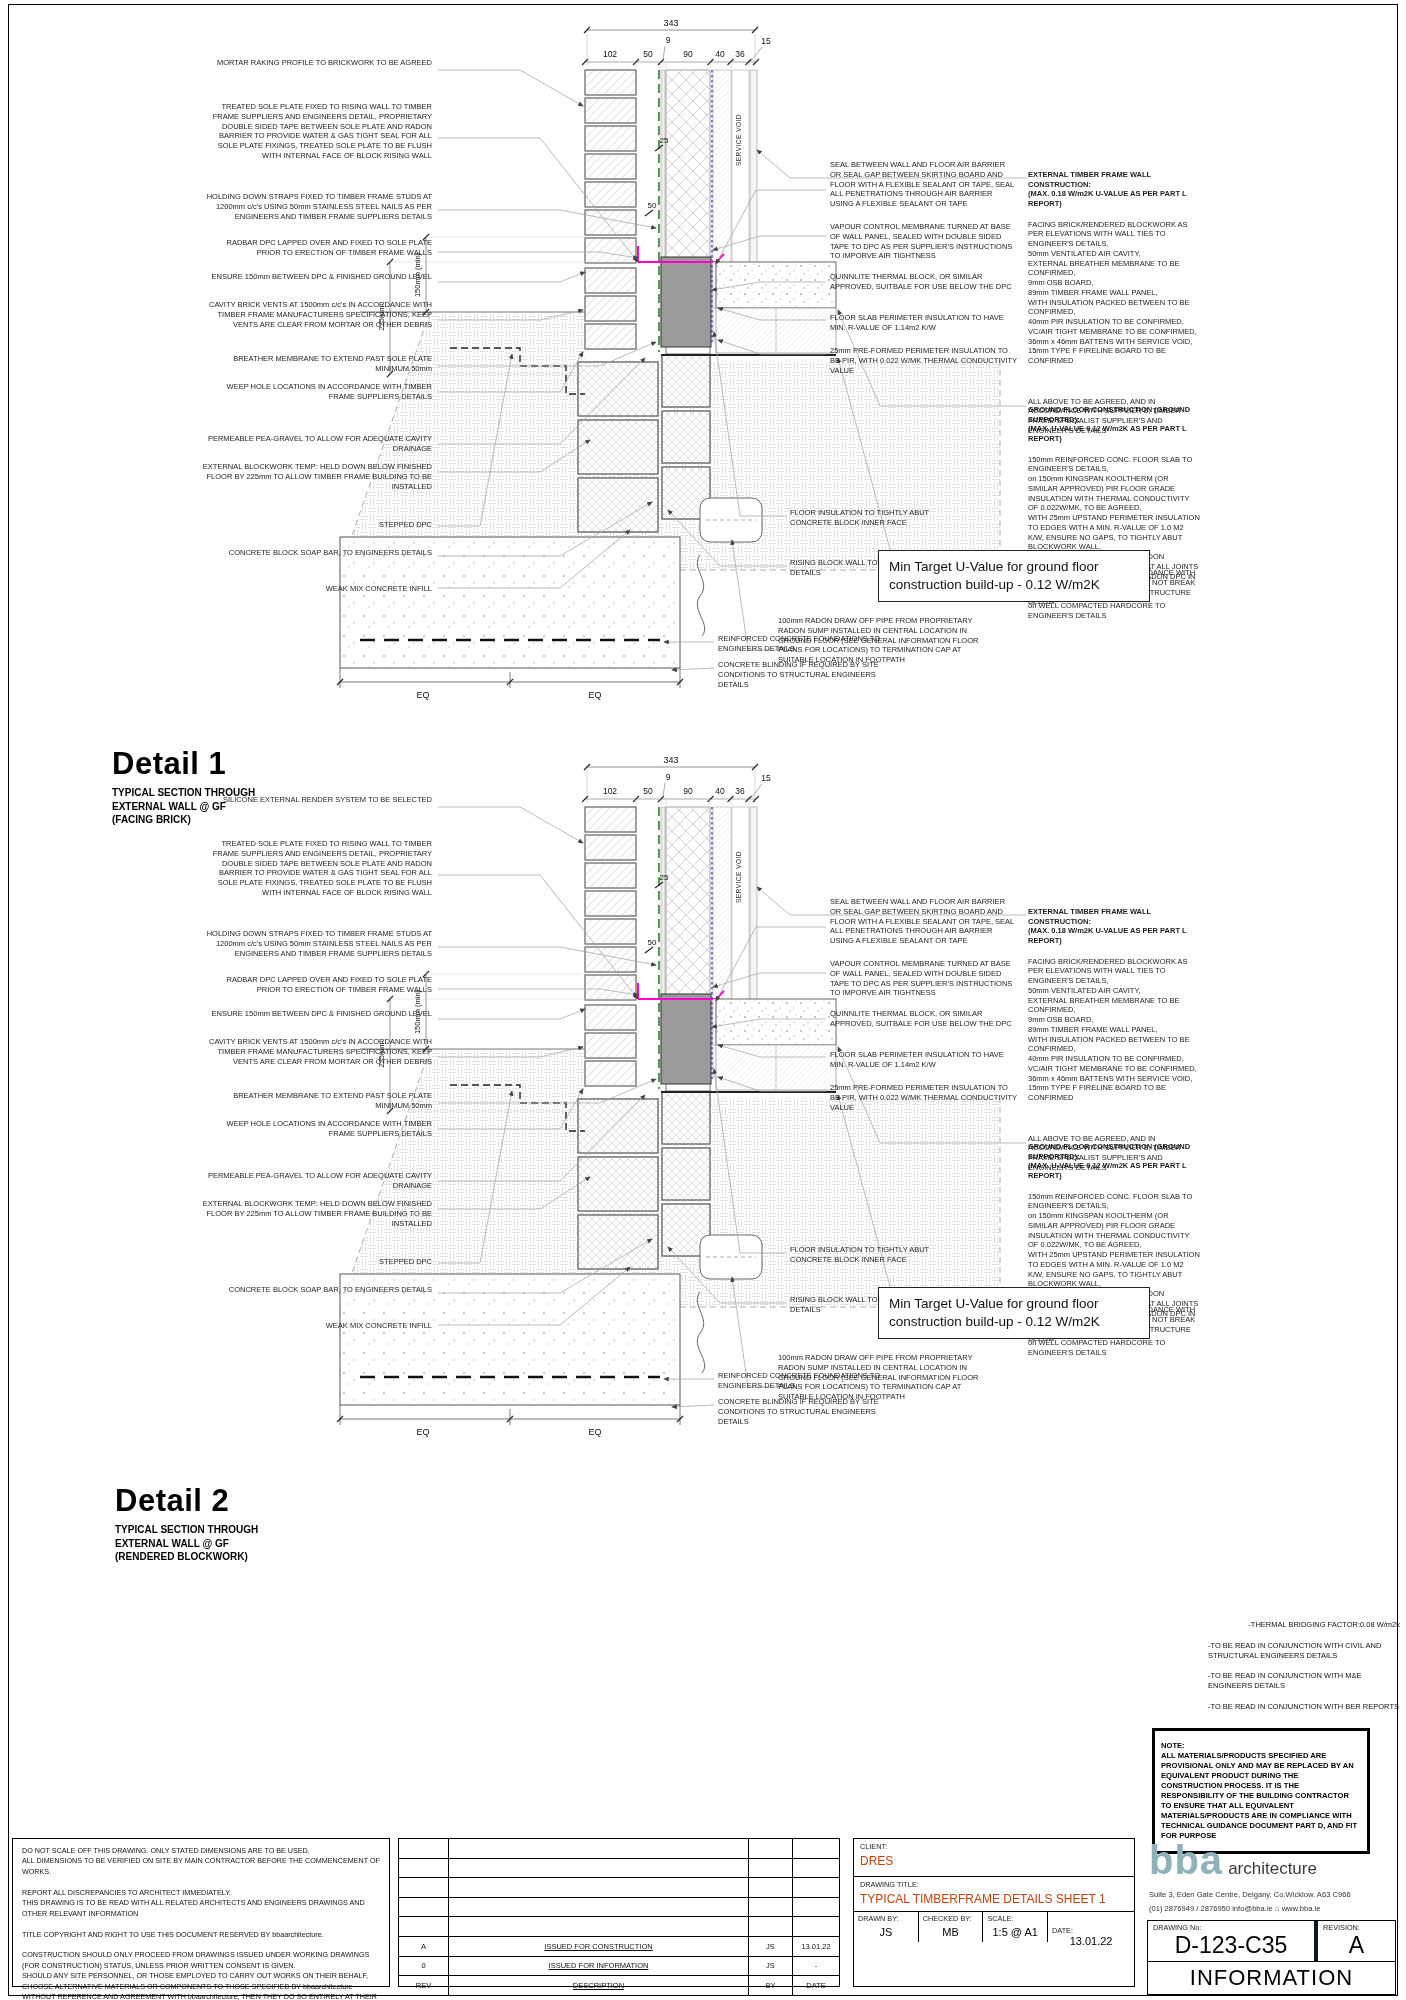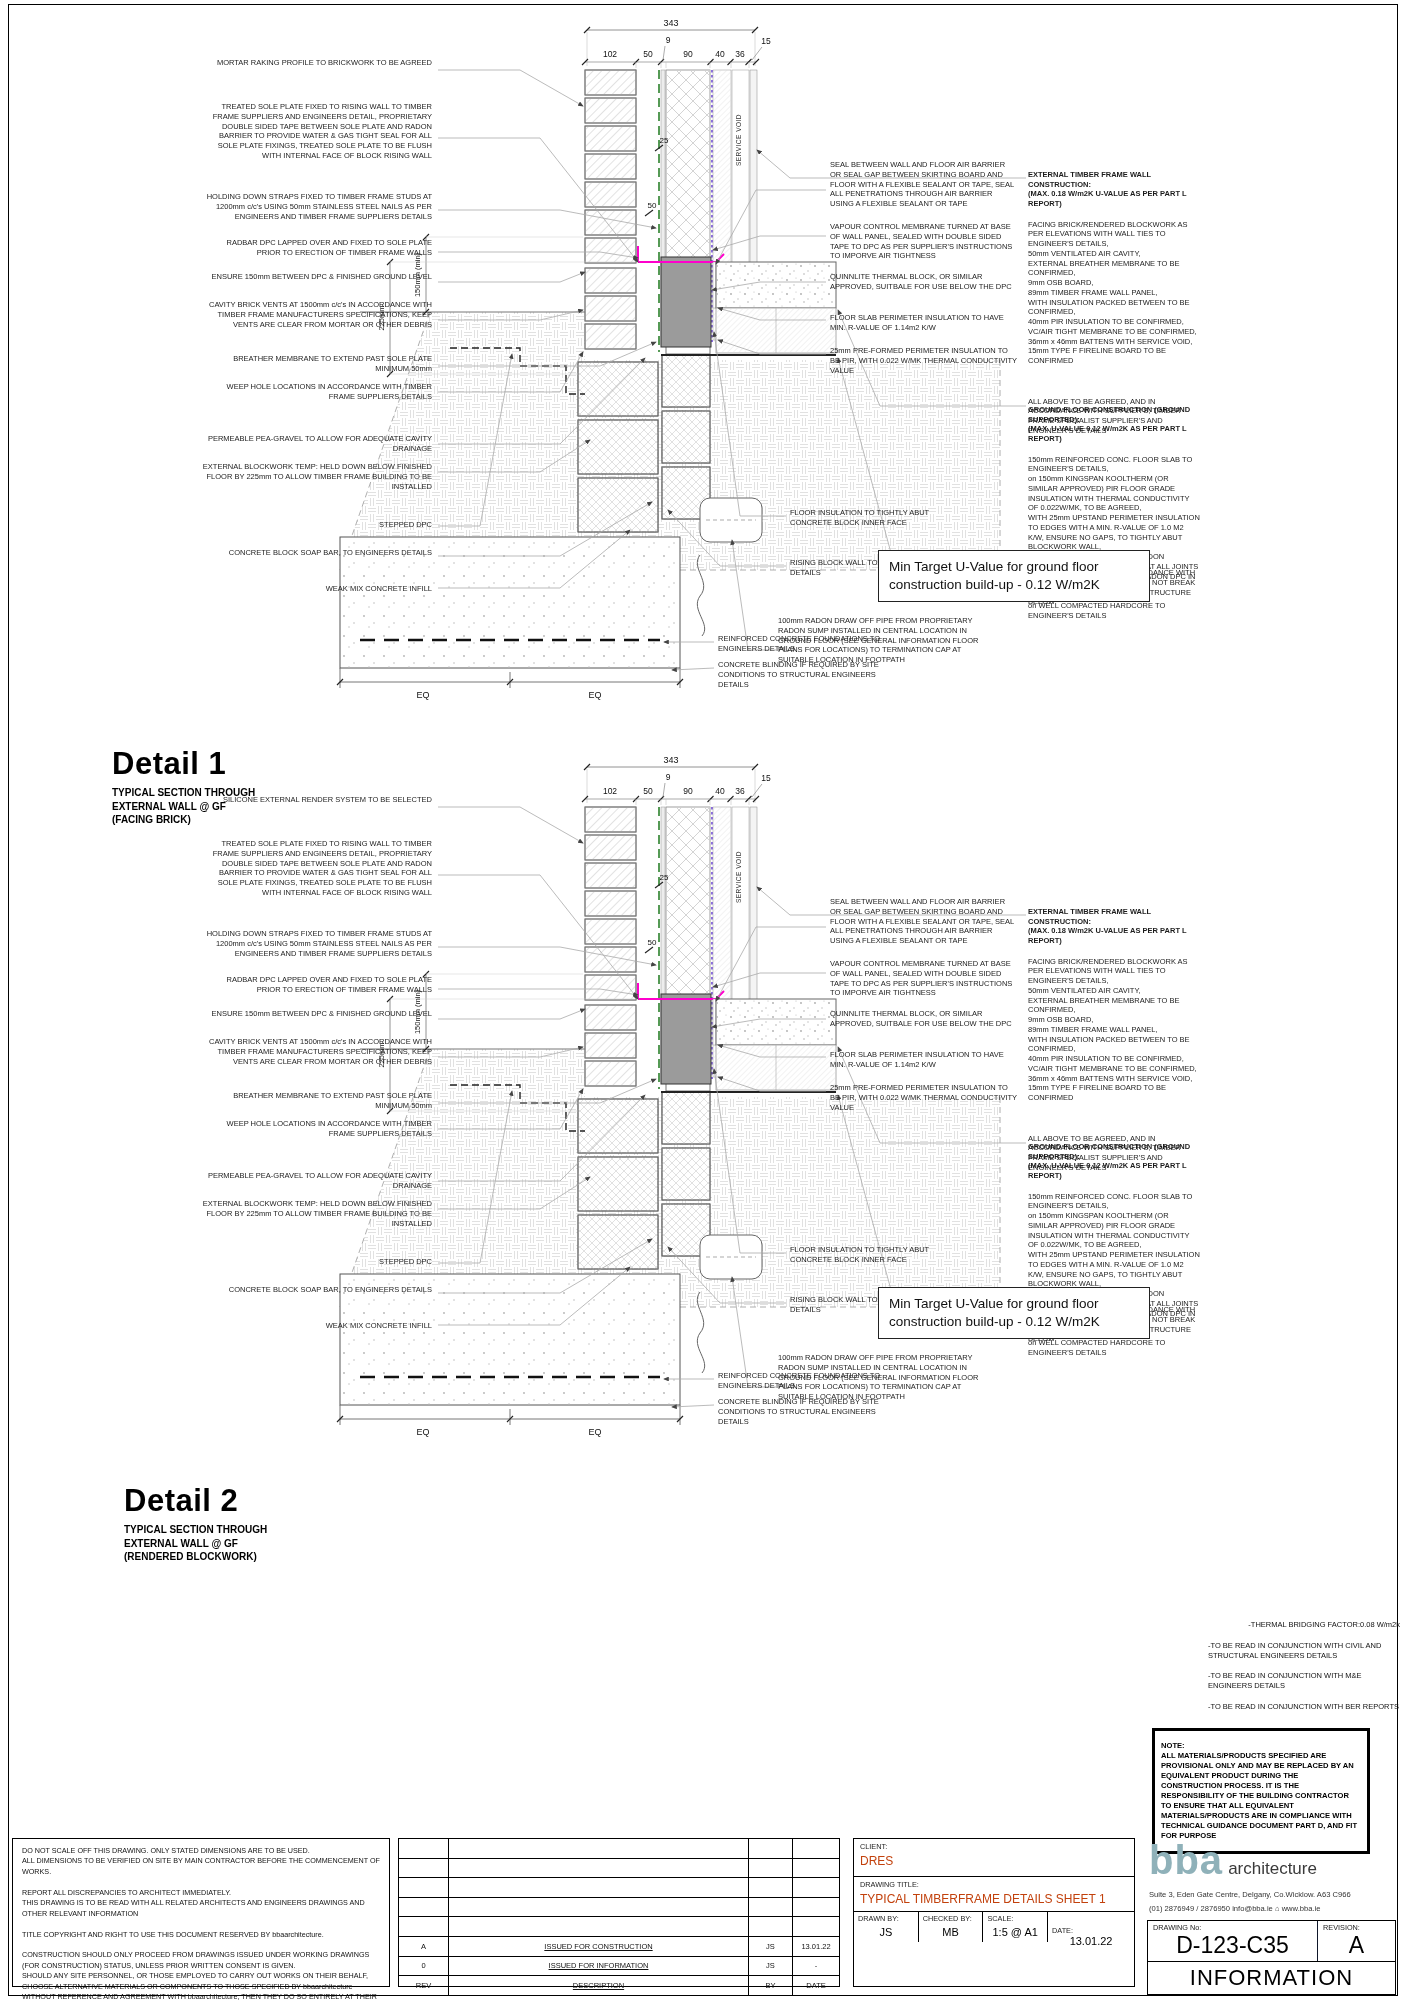--- a/index.html
+++ b/index.html
@@ -38,21 +38,21 @@
   #row-meta .mcell{border-right:1px solid #000;flex:1;padding:2px 4px;box-sizing:border-box;display:flex;flex-direction:column;justify-content:space-between;}
   #row-meta .mcell:last-child{border-right:none;flex:1.4;margin-top:12px;}
   #row-meta .mval{font-size:11px;text-align:center;padding-bottom:2px;}
   #logo-block{position:absolute;left:1147px;top:1838px;width:249px;height:149px;}
   #logo-line{position:absolute;left:2px;top:2px;}
   #logo-bba{font-size:40px;font-weight:bold;color:#8fb1b9;letter-spacing:1px;line-height:1;}
   #logo-arch{font-size:17px;color:#3a3a3a;margin-left:5px;}
   #logo-addr{position:absolute;left:2px;top:52px;font-size:7.6px;color:#333;}
   #logo-contact{position:absolute;left:2px;top:66px;font-size:7.6px;color:#333;}
   #dwg-box{position:absolute;left:0px;top:82px;width:249px;height:42px;border:1.4px solid #000;box-sizing:border-box;display:flex;}
-  #dwg-no-cell{width:170px;border-right:1px solid #0f172a;padding:2px 5px;box-sizing:border-box;}
+  #dwg-no-cell{width:170px;border-right:4px solid #0f172a;padding:2px 5px;box-sizing:border-box;}
   #rev-cell{flex:1;padding:2px 5px;box-sizing:border-box;}
   .big-val{font-size:23px;color:#000;text-align:center;margin-top:0px;}
   #status-box{position:absolute;left:0px;top:124px;width:249px;height:33px;border:1.4px solid #000;border-top:none;box-sizing:border-box;display:flex;align-items:center;justify-content:center;font-size:22px;color:#000;letter-spacing:1px;}
 </style>
 </head>
 <body>
 
 <svg width="0" height="0" style="position:absolute" aria-hidden="true">
   <defs>
     <pattern id="pDiag" width="6" height="6" patternUnits="userSpaceOnUse" patternTransform="rotate(45)">
@@ -647,20 +647,20 @@
 WITH 25mm UPSTAND PERIMETER INSULATION TO EDGES WITH A MIN. R-VALUE OF 1.0 M2 K/W, ENSURE NO GAPS, TO TIGHTLY ABUT BLOCKWORK WALL,
 on MONARFLEX RMB350 DPM/RADON BARRIER, LAPPED AND SEALED AT ALL JOINTS AND LAPPED WITH EASI-LOAD RADON DPC IN WALLS TO SUPPLIER'S DETAILS,
 on 50mm SAND BLINDING,
 on WELL COMPACTED HARDCORE TO ENGINEER'S DETAILS</div>
   </div>
   <div class="ann" style="left:1028px;top:558px;width:172px">RADON BARRIER LAID IN ACCORDANCE WITH MANUFACTURERS, THIS SHOULD NOT BREAK BLOCK BOND ON UP-STAND TO STRUCTURE BELOW</div>
   <div class="ann" style="left:778px;top:606px;width:215px">100mm RADON DRAW OFF PIPE FROM PROPRIETARY RADON SUMP INSTALLED IN CENTRAL LOCATION IN GROUND FLOOR (SEE GENERAL INFORMATION FLOOR PLANS FOR LOCATIONS) TO TERMINATION CAP AT SUITABLE LOCATION IN FOOTPATH</div>
 
   <div class="uv-box" style="left:878px;top:540px">Min Target U-Value for ground floor construction build-up - 0.12 W/m2K</div>
 
-  <div class="d-title" style="left:124px;top:736px">
+  <div class="d-title" style="left:115px;top:736px">
     <h1>Detail 2</h1>
     <div class="sub">TYPICAL SECTION THROUGH
 EXTERNAL WALL @ GF
 (RENDERED BLOCKWORK)</div>
   </div>
 </div>
   </div>
 
 </body></html>

